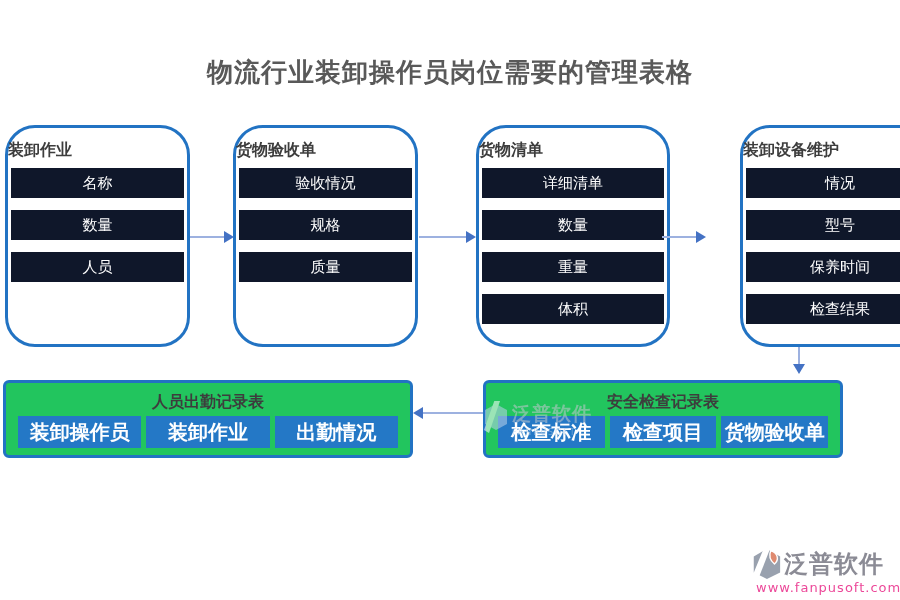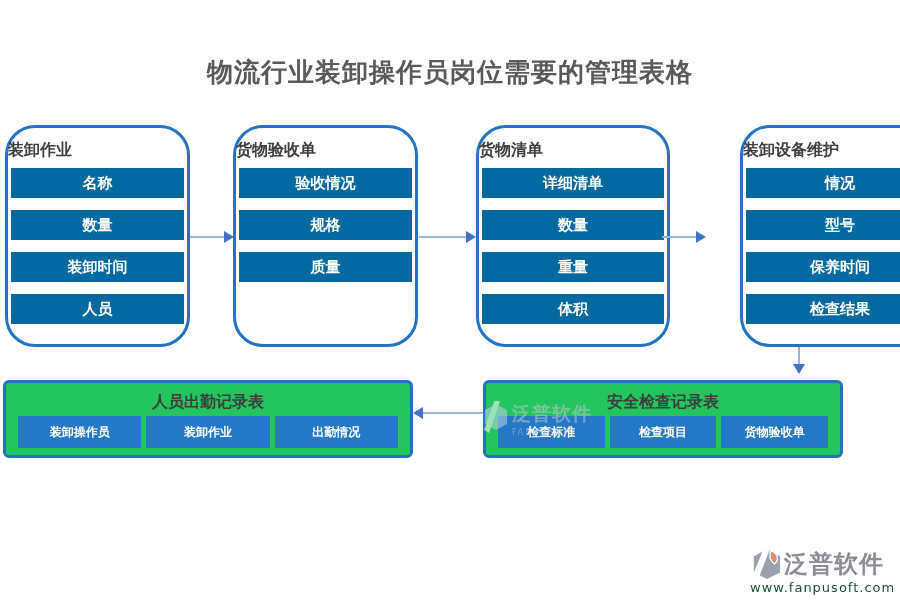--- a/index.html
+++ b/index.html
@@ -17,39 +17,39 @@
     position:absolute; top:125px; height:222px;
     border:3px solid #2273c3; border-radius:30px;
     background:#ffffff; box-sizing:border-box;
   }
   .tbox .card-title {
     padding-top:12px; height:28px; text-align:left;
     font-size:16px; font-weight:bold; color:#3d3d3d;
   }
   .tbox .bar {
     height:30px; line-height:30px; margin:0 3px 12px 3px;
-    background:#0369a1; color:#ffffff; text-align:center;
-    font-size:15px; font-weight:bold;
+    background:#0f172a; color:#ffffff; text-align:center;
+    font-size:15px; font-weight:normal;
   }
 
   
   .bbox {
     position:absolute; top:380px; height:78px;
     border:3px solid #2273c3; border-radius:6px;
     background:#22c55e; box-sizing:border-box;
   }
   .bbox .card-title {
     padding-top:9px; height:20px; text-align:center;
     font-size:16px; font-weight:bold; color:#3d3d3d;
   }
   .bbox .bars { display:flex; justify-content:space-between; gap:5px; padding:0 12px; margin-top:4px; }
   .bbox .bar2 {
     flex:1; height:32px; line-height:32px;
     background:#2478c6; color:#ffffff; text-align:center;
-    font-size:12px; font-weight:bold;
+    font-size:20px; font-weight:bold;
   }
 
   
   .aline { position:absolute; background:#9db1e0; }
   .ahead { position:absolute; width:0; height:0; }
   .ahead.right { border-left:10px solid #4472c4; border-top:6px solid transparent; border-bottom:6px solid transparent; }
   .ahead.left  { border-right:10px solid #4472c4; border-top:6px solid transparent; border-bottom:6px solid transparent; }
   .ahead.down  { border-top:10px solid #4472c4; border-left:6px solid transparent; border-right:6px solid transparent; }
 
   
@@ -58,34 +58,33 @@
     display:flex; align-items:flex-start; gap:3px;
     opacity:0.55; z-index:5; pointer-events:none;
   }
   .wm-text .wm-brand { font-size:19px; font-weight:bold; color:#c3c8cf; letter-spacing:1px; }
   .wm-text .wm-sub { font-size:8px; color:#a9c6e4; letter-spacing:2px; margin-top:1px; }
 
   
   .logo { position:absolute; left:750px; top:548px; }
   .logo-top { display:flex; align-items:center; gap:2px; }
   .logo-name { font-size:24px; font-weight:bold; color:#8b8b95; letter-spacing:1px; }
-  .logo-url { font-size:13px; color:#14532d; margin-left:0; letter-spacing:1px; }
+  .logo-url { font-size:13px; color:#ec4899; margin-left:6px; letter-spacing:1px; }
 </style>
 </head>
 <body>
 
 <div class="stage">
 
   <div class="page-title">物流行业装卸操作员岗位需要的管理表格</div>
 
   <div class="tbox" style="left:5px;width:185px;">
     <div class="card-title">装卸作业</div>
     <div class="bar">名称</div>
     <div class="bar">数量</div>
-    <div class="bar">装卸时间</div>
     <div class="bar">人员</div>
   </div>
 
   <div class="tbox" style="left:233px;width:185px;">
     <div class="card-title">货物验收单</div>
     <div class="bar">验收情况</div>
     <div class="bar">规格</div>
     <div class="bar">质量</div>
   </div>
 

